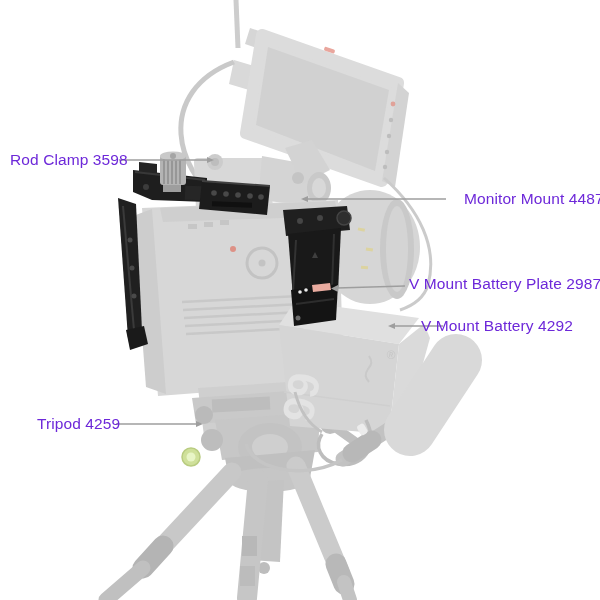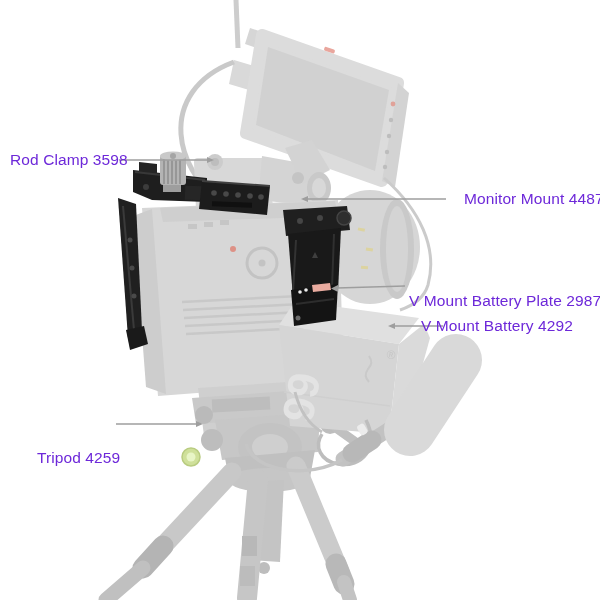--- a/index.html
+++ b/index.html
@@ -225,19 +225,19 @@
         <line x1="116" y1="424" x2="197" y2="424"></line>
         <polygon points="196,421 203,424 196,427" fill="#9e9e9e" stroke="none"></polygon>
       </g>
     </g>
   </svg>
 
   <div class="label" style="left:10px;  top:151px;">Rod Clamp 3598</div>
 
   <div class="label" style="left:464px; top:190px;">Monitor Mount 4487</div>
 
-  <div class="label" style="left:409px; top:292px;text-align:center;">V Mount Battery Plate 2987</div>
+  <div class="label" style="left:409px; top:275px;text-align:center;">V Mount Battery Plate 2987</div>
 
   <div class="label" style="left:421px; top:317px;">V Mount Battery 4292</div>
 
-  <div class="label" style="left:37px;  top:415px;margin-top:34px;">Tripod 4259</div>
+  <div class="label" style="left:37px;  top:415px;">Tripod 4259</div>
 
 </div>
 
 </body></html>

